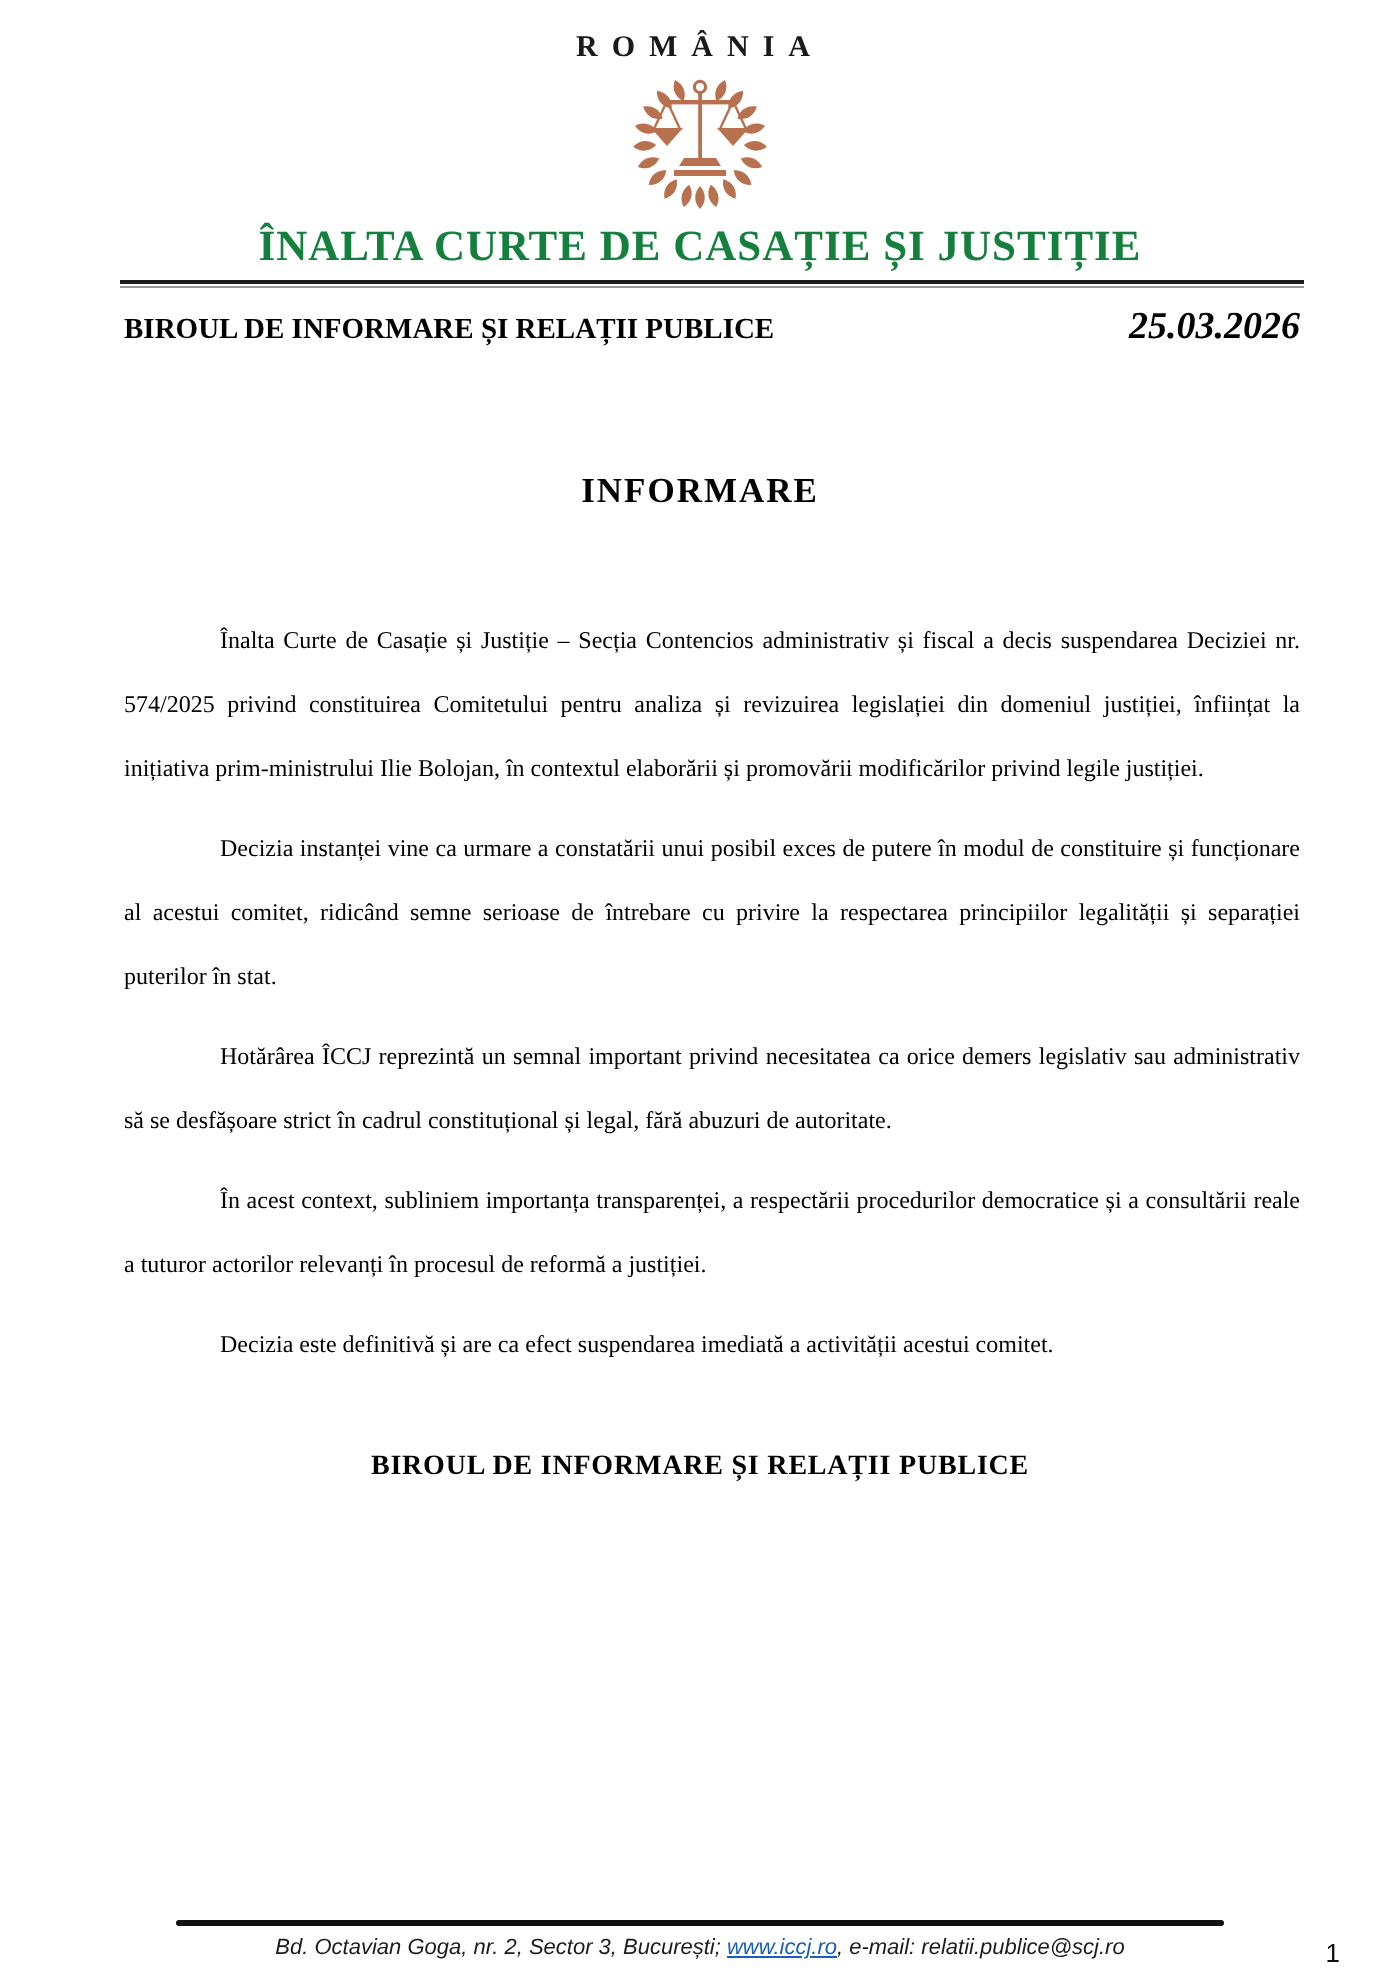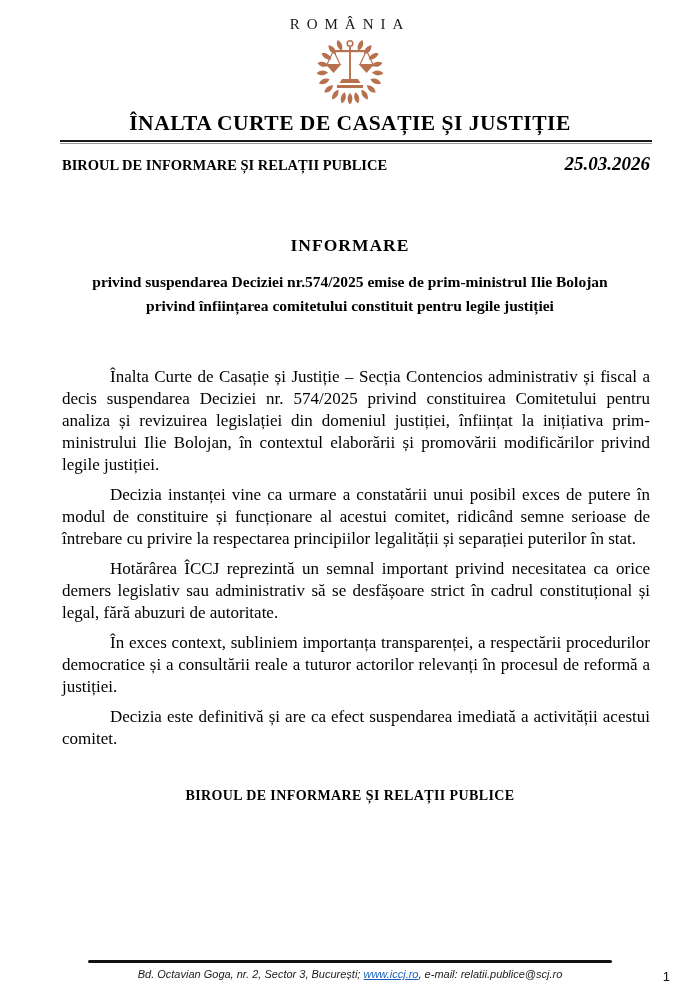--- a/index.html
+++ b/index.html
@@ -8,28 +8,28 @@
     position:relative;
     width:700px;height:992px;
     background:#ffffff;
     font-family:"Liberation Serif", serif;
     color:#000;
     overflow:hidden;
   }
   
   .hdr{padding-top:16px;text-align:center;}
   .country{
-    font-size:15px;font-weight:normal;letter-spacing:7px;
+    font-size:15px;font-weight:bold;letter-spacing:7px;
     color:#1a1a1a;
   }
   .emblem{margin-top:2px;line-height:0;}
   .institution{
     margin-top:6px;
     font-size:21.5px;font-weight:bold;letter-spacing:0.5px;
-    color:#000000;
+    color:#15803d;
   }
   .hdr-rule{margin:4px 48px 0 60px;}
   .hdr-rule .thick{height:2px;background:#1c1c1c;}
   .hdr-rule .thin{height:1px;background:#9a9a9a;margin-top:1px;}
   .office-row{
     display:flex;justify-content:space-between;align-items:baseline;
     margin:9px 50px 0 62px;
   }
   .office-name{font-size:14.5px;font-weight:bold;}
   .issue-date{font-size:19px;font-weight:bold;font-style:italic;}
@@ -38,21 +38,21 @@
     margin-top:60px;text-align:center;
     font-size:17.5px;font-weight:bold;letter-spacing:1px;
   }
   .com-subtitle{
     margin-top:14px;text-align:center;
     font-size:15.5px;font-weight:bold;line-height:24px;
   }
   .body-text{margin:48px 50px 0 62px;}
   .body-text p{
     margin:0 0 8px 0;
-    font-size:17px;line-height:22px;
+    font-size:12px;line-height:32px;
     text-align:justify;text-indent:48px;
   }
   .signature{
     margin-top:38px;text-align:center;
     font-size:14px;font-weight:bold;letter-spacing:0.4px;
   }
   
   .footer{position:absolute;left:0;right:0;bottom:10px;text-align:center;}
   .footer-rule{width:524px;height:3px;background:#111;margin:0 auto 4px auto;border-radius:2px;}
   .footer-line{
@@ -126,30 +126,26 @@
     </div>
 
     <div class="office-row">
       <span class="office-name">BIROUL DE INFORMARE ȘI RELAȚII PUBLICE</span>
       <span class="issue-date">25.03.2026</span>
     </div>
   </div>
 
   <div class="com-heading">INFORMARE</div>
 
-  <div class="com-subtitle">
-    <div>privind suspendarea Deciziei nr.574/2025 emise de prim-ministrul Ilie Bolojan</div>
-    <div>privind înființarea comitetului constituit pentru legile justiției</div>
-  </div>
 
   <div class="body-text">
     <p>Înalta Curte de Casație și Justiție – Secția Contencios administrativ și fiscal a decis suspendarea Deciziei nr. 574/2025 privind constituirea Comitetului pentru analiza și revizuirea legislației din domeniul justiției, înființat la inițiativa prim-ministrului Ilie Bolojan, în contextul elaborării și promovării modificărilor privind legile justiției.</p>
     <p>Decizia instanței vine ca urmare a constatării unui posibil exces de putere în modul de constituire și funcționare al acestui comitet, ridicând semne serioase de întrebare cu privire la respectarea principiilor legalității și separației puterilor în stat.</p>
     <p>Hotărârea ÎCCJ reprezintă un semnal important privind necesitatea ca orice demers legislativ sau administrativ să se desfășoare strict în cadrul constituțional și legal, fără abuzuri de autoritate.</p>
-    <p>În exces context, subliniem importanța transparenței, a respectării procedurilor democratice și a consultării reale a tuturor actorilor relevanți în procesul de reformă a justiției.</p>
+    <p>În acest context, subliniem importanța transparenței, a respectării procedurilor democratice și a consultării reale a tuturor actorilor relevanți în procesul de reformă a justiției.</p>
     <p>Decizia este definitivă și are ca efect suspendarea imediată a activității acestui comitet.</p>
   </div>
 
   <div class="signature">BIROUL DE INFORMARE ȘI RELAȚII PUBLICE</div>
 
   <div class="footer">
     <div class="footer-rule"></div>
     <div class="footer-line">
       <span>Bd. Octavian Goga, nr. 2, Sector 3, București; </span><a href="#" id="site-link" style="color: rgb(26, 94, 184);">www.iccj.ro</a><span>, e-mail: relatii.publice@scj.ro</span>
     </div>

